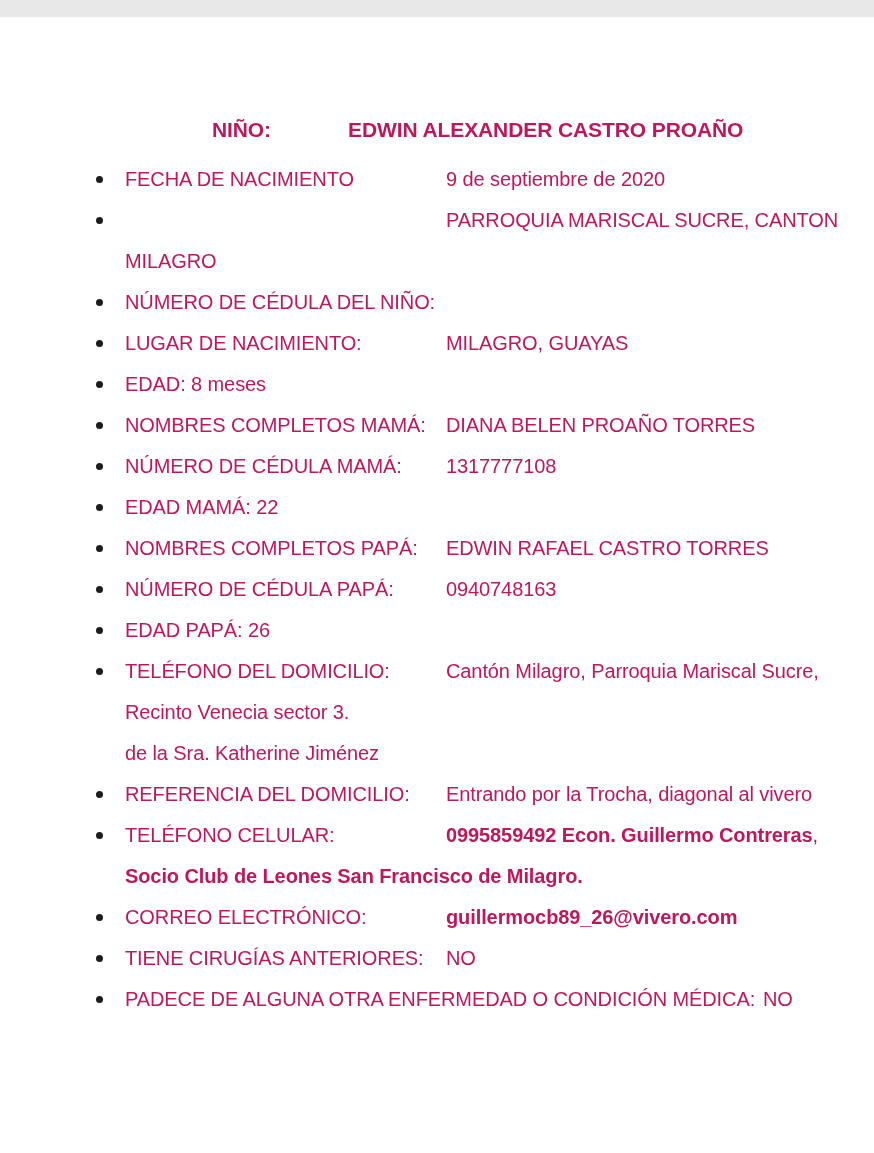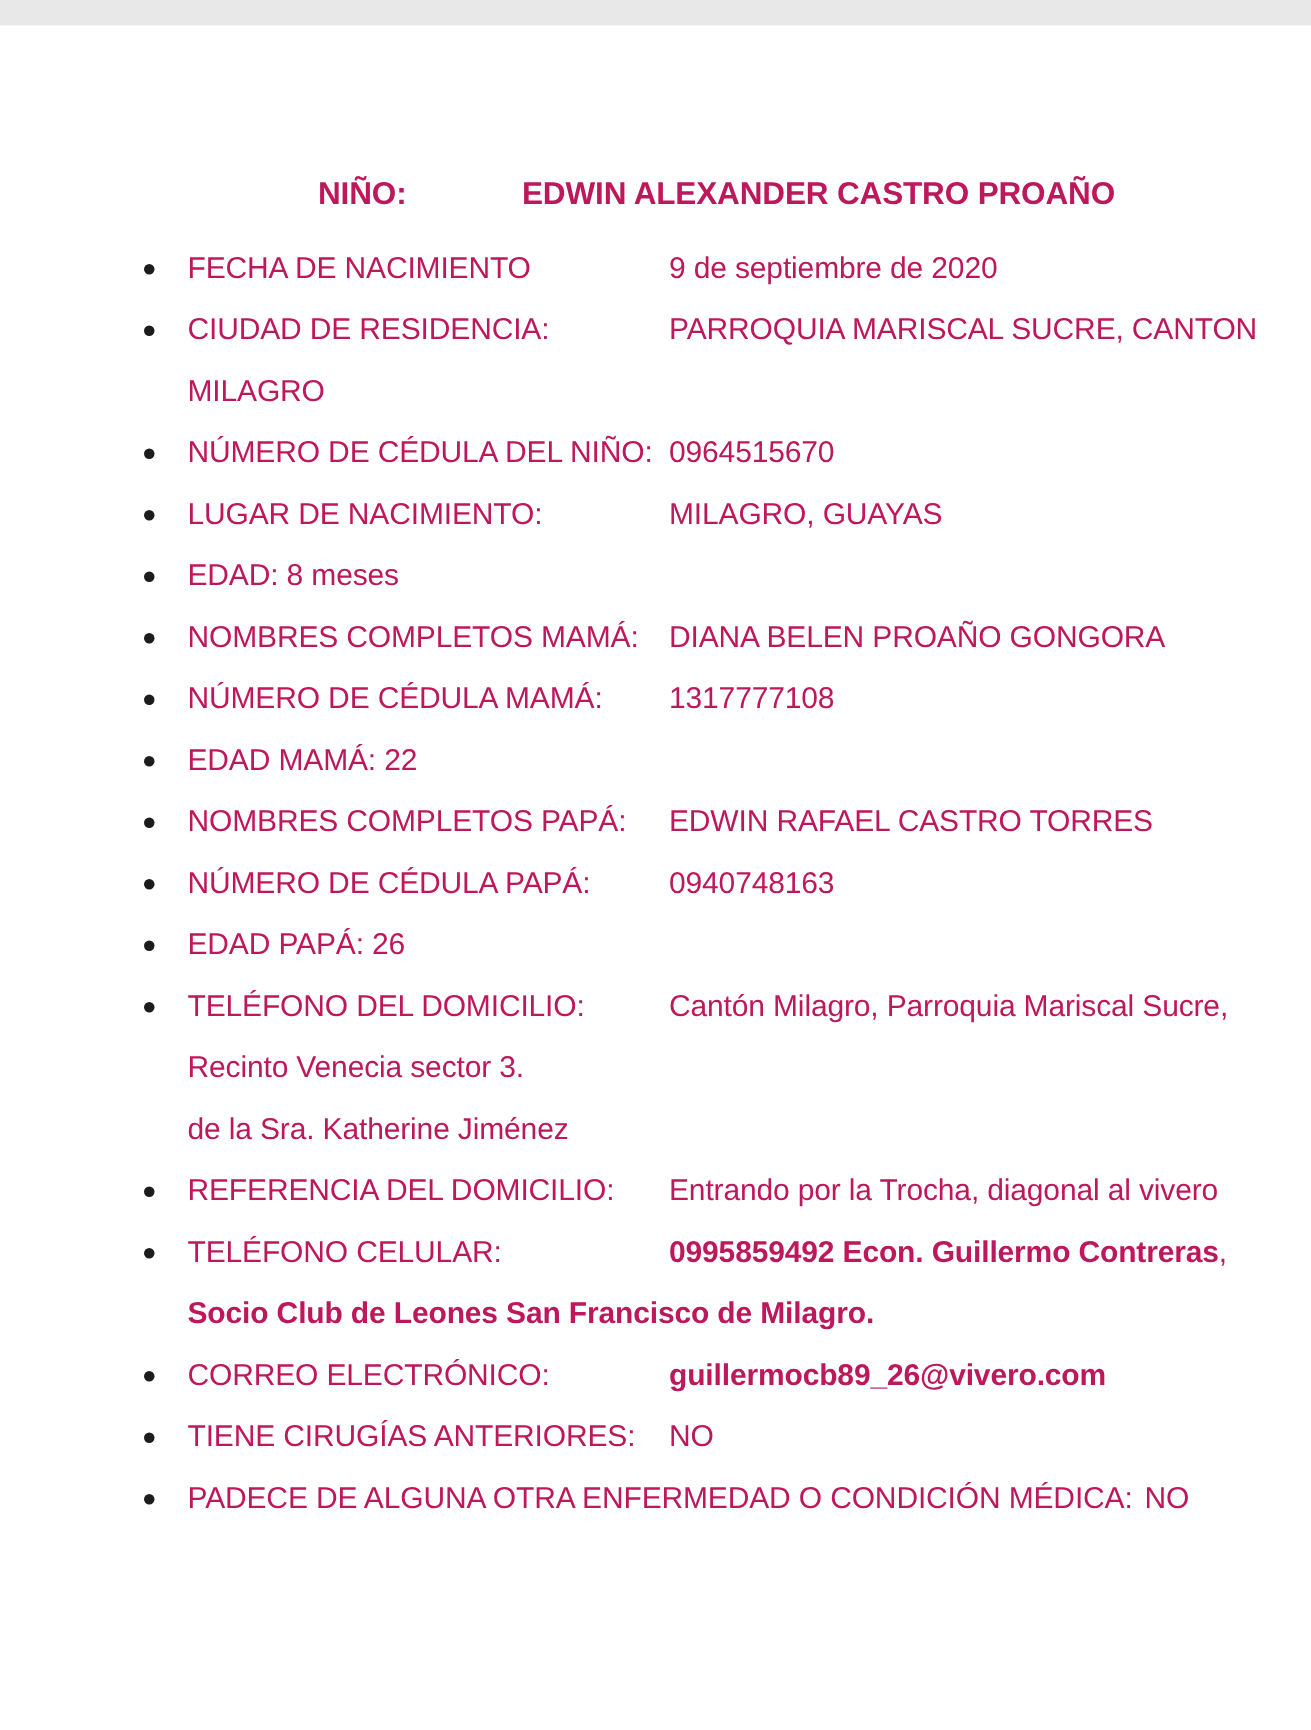--- a/index.html
+++ b/index.html
@@ -58,46 +58,44 @@
 
   <div class="rows" id="rows">
     <div class="line" data-row="0">
       <span class="bullet"></span>
       <span class="label">FECHA DE NACIMIENTO</span>
       <span class="value"><span>9 de septiembre de 2020</span></span>
     </div>
 
     <div class="line" data-row="1">
       <span class="bullet"></span>
-      <span class="label">CIUDAD DE RESIDENCIA:</span>
       <span class="value"><span>PARROQUIA MARISCAL SUCRE, CANTON</span></span>
     </div>
   <div class="line cont-line"><span class="cont">MILAGRO</span></div>
     <div class="line" data-row="2">
       <span class="bullet"></span>
       <span class="label">NÚMERO DE CÉDULA DEL NIÑO:</span>
-      <span class="value"><span>0964515670</span></span>
     </div>
 
     <div class="line" data-row="3">
       <span class="bullet"></span>
       <span class="label">LUGAR DE NACIMIENTO:</span>
       <span class="value"><span>MILAGRO, GUAYAS</span></span>
     </div>
 
     <div class="line" data-row="4">
       <span class="bullet"></span>
       <span class="label">EDAD: 8 meses</span>
       
     </div>
 
     <div class="line" data-row="5">
       <span class="bullet"></span>
       <span class="label">NOMBRES COMPLETOS MAMÁ:</span>
-      <span class="value"><span>DIANA BELEN PROAÑO GONGORA</span></span>
+      <span class="value"><span>DIANA BELEN PROAÑO TORRES</span></span>
     </div>
 
     <div class="line" data-row="6">
       <span class="bullet"></span>
       <span class="label">NÚMERO DE CÉDULA MAMÁ:</span>
       <span class="value"><span>1317777108</span></span>
     </div>
 
     <div class="line" data-row="7">
       <span class="bullet"></span>

